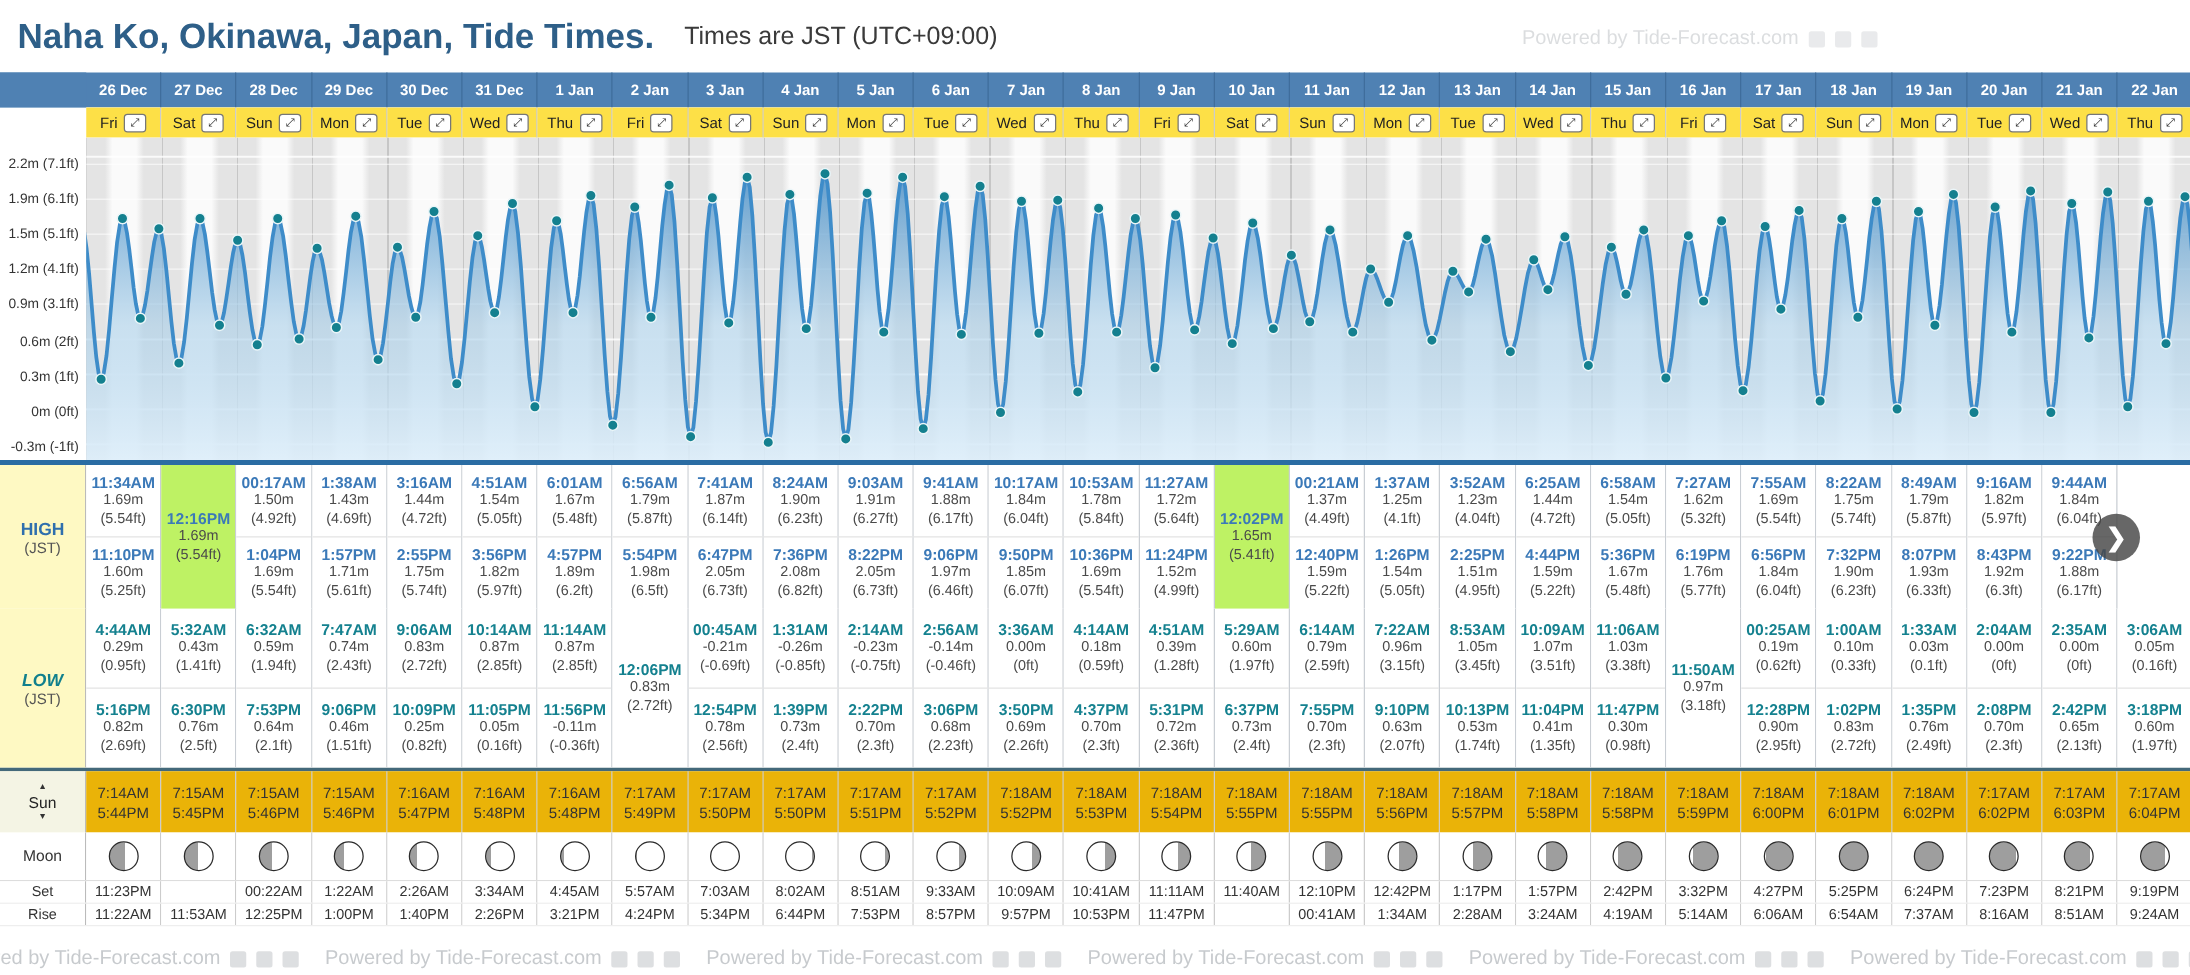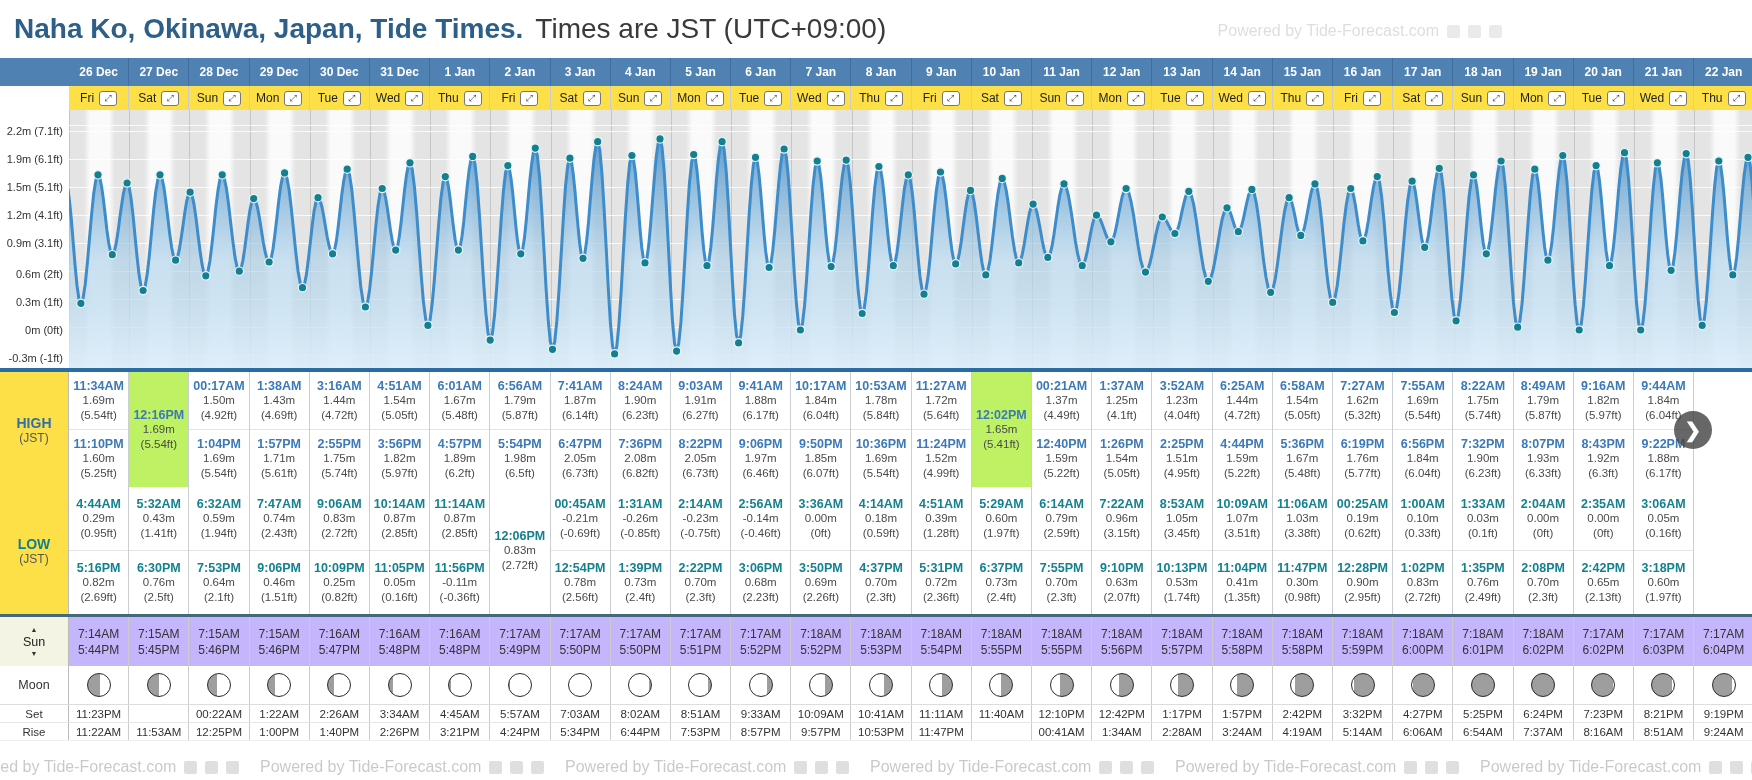--- a/index.html
+++ b/index.html
@@ -2,21 +2,21 @@
 <html><head>
 <meta charset="utf-8">
 <style>
   html,body{margin:0;padding:0;background:#fff;}
   body{font-family:"Liberation Sans","DejaVu Sans",sans-serif;}
   #app{position:relative;width:1752px;height:780px;overflow:hidden;background:#fff;}
   .row{display:grid;grid-template-columns:69px repeat(28,60.2px);width:1755px;box-sizing:border-box;}
   
   #titlebar{height:58px;display:flex;align-items:center;padding-left:14px;box-sizing:border-box;position:relative;}
   #titlebar .main{font-size:28px;font-weight:bold;color:#2e5f88;}
-  #titlebar .suffix{font-size:28px;color:#3a3a3a;margin-left:12px;white-space:pre;}
+  #titlebar .suffix{font-size:20px;color:#3a3a3a;margin-left:24px;white-space:pre;}
   .wm{display:flex;align-items:center;gap:8px;color:#9aa0a6;font-size:16px;opacity:.55;white-space:nowrap;}
   .wm .box{width:13px;height:13px;background:#c3c6c9;border-radius:2px;display:inline-block;}
   #wm-top{position:absolute;right:250px;top:22px;opacity:.35;}
   
   #dates{height:28px;background:#4f81b3;}
   .date-cell{color:#fff;font-size:12px;font-weight:bold;display:flex;align-items:center;justify-content:center;border-right:1px solid #3f6d9c;box-sizing:border-box;}
   .date-gutter{background:#4f81b3;}
   
   #wdays{height:24px;background:#fff;}
   .wday-cell{display:flex;align-items:center;justify-content:center;gap:5px;font-size:12px;color:#222;border-right:1px solid #ccc;box-sizing:border-box;background:#fde047;}
@@ -27,37 +27,37 @@
     background-image:
       repeating-linear-gradient(to bottom, rgba(255,255,255,.8) 0 1px, rgba(255,255,255,0) 1px 28px),
       repeating-linear-gradient(to right, #c6c6c6 0 1px, #e4e4e4 1px 15px, #fafafa 21px 40px, #e4e4e4 46px 60.2px);
     background-position:0 21px,0 0;}
   #tide-svg{position:absolute;left:69px;top:0;}
   .ytick{position:absolute;left:0;width:63px;text-align:right;font-size:11px;color:#333;line-height:14px;}
   
   .section{box-sizing:border-box;}
   #high-sec{height:119px;border-top:4px solid #2a6ca3;}
   #low-sec{height:127px;}
-  .gutter{background:#fde047;border-right:1px solid #bbb;box-sizing:border-box;display:flex;flex-direction:column;align-items:center;justify-content:center;}
+  .gutter{background:#fef9c3;border-right:1px solid #bbb;box-sizing:border-box;display:flex;flex-direction:column;align-items:center;justify-content:center;}
   .gutter .t1{font-size:14px;font-weight:bold;}
   .gutter .t2{font-size:12px;color:#555;}
   #high-sec .t1{color:#2f6fad;}
-  #low-sec .t1{color:#11808d;}
+  #low-sec .t1{color:#11808d;font-style:italic;}
   .tide-cell{border-right:1px solid #c9ced4;box-sizing:border-box;display:flex;flex-direction:column;background:#fff;}
   .tide-cell.tint{background:#bef264;}
   .entry{flex:1;display:flex;flex-direction:column;align-items:center;justify-content:center;line-height:14.5px;}
   .entry + .entry{border-top:1px solid #e4e4e4;}
   .entry .tm{font-size:12.5px;font-weight:bold;}
   .entry .hm,.entry .hf{font-size:11.5px;color:#4a4a4a;}
   .high .tm{color:#3b79b8;}
   .low .tm{color:#14818f;}
   
   #sun-sec{height:52px;border-top:3px solid #44697a;background:#fbfbe7;}
   #sun-sec .gutter{background:#f4f4e4;}
-  .sun-cell{display:flex;flex-direction:column;align-items:center;justify-content:center;border-right:1px solid #ccc;box-sizing:border-box;font-size:12px;color:#333;line-height:16px;background:#c4b5fd;}
+  .sun-cell{display:flex;flex-direction:column;align-items:center;justify-content:center;border-right:1px solid #ccc;box-sizing:border-box;font-size:12px;color:#333;line-height:16px;background:#eab308;}
   .sun-label{display:flex;flex-direction:column;align-items:center;line-height:10px;color:#222;}
   .sun-label .arr{font-size:7px;color:#333;cursor:pointer;}
   .sun-label .sl{font-size:12.5px;margin:2px 0;}
   
   #moon-sec{height:38px;}
   #moon-sec .gutter{background:#fff;border-right:1px solid #bbb;}
   #moon-sec .gutter .t2{font-size:12.5px;color:#333;}
   .moon-cell{display:flex;align-items:center;justify-content:center;border-right:1px solid #ccc;box-sizing:border-box;background:#fff;}
   .moon-icon{width:24px;height:24px;border-radius:50%;border:1.5px solid #2b2b2b;box-sizing:border-box;}
   
@@ -942,20 +942,27 @@
           <span class="hf">(3.38ft)</span>
         </div>
         <div class="entry">
           <span class="tm">11:47PM</span>
           <span class="hm">0.30m</span>
           <span class="hf">(0.98ft)</span>
         </div>
       </div>
       <div class="tide-cell low">
         <div class="entry">
+          <span class="tm">11:50AM</span>
+          <span class="hm">0.97m</span>
+          <span class="hf">(3.18ft)</span>
+        </div>
+      </div>
+      <div class="tide-cell low">
+        <div class="entry">
           <span class="tm">00:25AM</span>
           <span class="hm">0.19m</span>
           <span class="hf">(0.62ft)</span>
         </div>
         <div class="entry">
           <span class="tm">12:28PM</span>
           <span class="hm">0.90m</span>
           <span class="hf">(2.95ft)</span>
         </div>
       </div>

